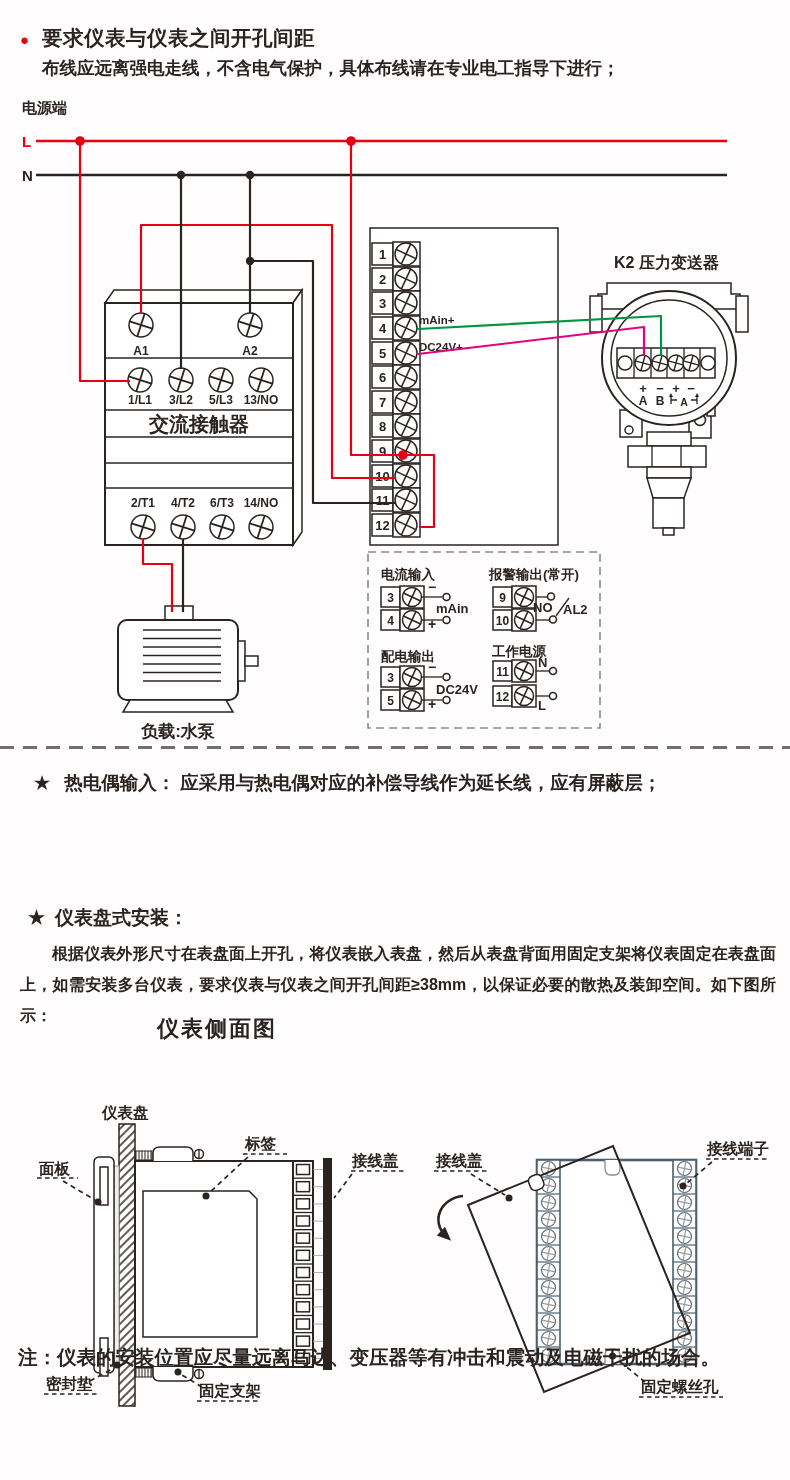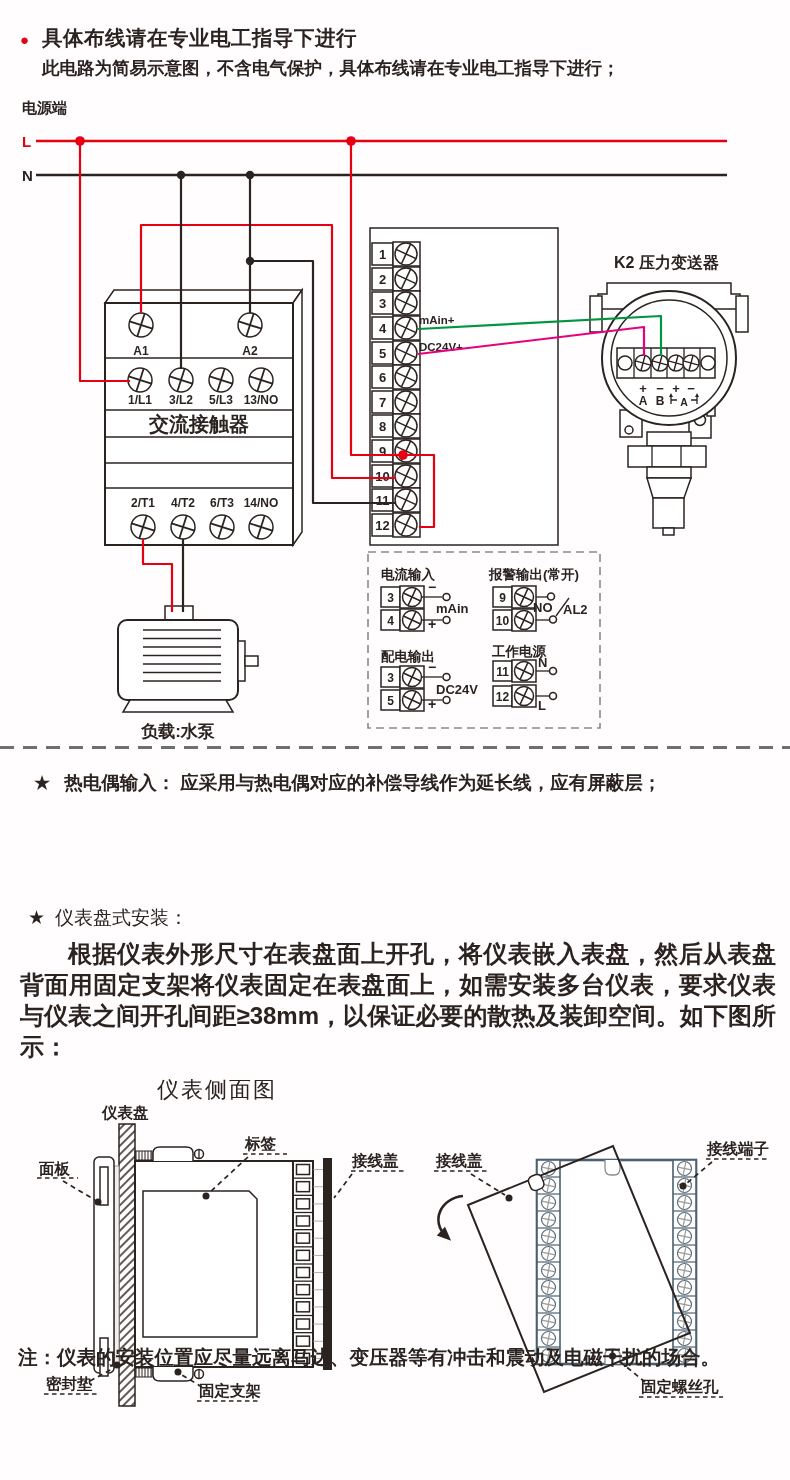--- a/index.html
+++ b/index.html
@@ -10,25 +10,25 @@
   .bullet{left:20px;top:31px;color:#e60012;font-size:15px;}
   .title{left:42px;top:24px;font-size:20.5px;font-weight:700;letter-spacing:.5px;}
   .subtitle{left:42px;top:56px;font-size:17.5px;font-weight:700;}
   
   .divider{left:0;top:746px;width:790px;height:3px;
     background:repeating-linear-gradient(90deg,#6f6f6f 0 14px,transparent 14px 23px);}
   
   .note{left:34px;width:740px;font-size:18.5px;font-weight:700;white-space:nowrap;}
   .note .star{margin-right:14px;font-size:18px;}
   .n1{top:770px}.n2{top:805px}.n3{top:840px}.n4{top:875px}
-  .heading{left:28px;top:905px;font-size:19px;font-weight:400;}
+  .heading{left:28px;top:905px;font-size:19px;font-weight:700;}
   .heading .star{margin-right:10px;}
-  .para{left:20px;top:938px;width:756px;font-size:24px;line-height:31px;font-weight:700;
+  .para{left:20px;top:938px;width:756px;font-size:16px;line-height:31px;font-weight:700;
         text-indent:2em;text-align:justify;}
-  .figtitle{left:157px;top:1075px;font-size:22px;font-weight:400;
+  .figtitle{left:157px;top:1014px;font-size:22px;font-weight:700;
         font-family:"DejaVu Serif",serif;letter-spacing:2px;}
   .footnote{left:18px;top:1344px;font-size:19.5px;font-weight:700;white-space:nowrap;}
   
   svg{position:absolute;left:0;}
   svg text{font-family:"Liberation Sans",sans-serif;font-weight:700;fill:#2b2320;}
   .mid{text-anchor:middle;}
   .t11{font-size:11.5px}.t12{font-size:12px}.t13{font-size:13px}.t135{font-size:13.5px}
   .t14{font-size:14px}.t15{font-size:15px}.t155{font-size:15.5px}.t16{font-size:16px}
   .t17{font-size:17px}.t20{font-size:20px}
   .k{stroke:#2b2320;fill:none;stroke-width:2;}
@@ -48,22 +48,22 @@
   .slate1{stroke:#4a6070;stroke-width:1.2;}
   .gthin{stroke:#9a9a9a;stroke-width:.8;}
   .redtxt{fill:#e60012;}
 </style>
 </head>
 <body>
 
 <div id="page">
 
   <span class="abs bullet">●</span>
-  <h1 class="abs title" style="margin:0">具体布线请在专业电工指导下进行</h1>
-  <div class="abs subtitle">此电路为简易示意图，不含电气保护，具体布线请在专业电工指导下进行；</div>
+  <h1 class="abs title" style="margin:0">要求仪表与仪表之间开孔间距</h1>
+  <div class="abs subtitle">布线应远离强电走线，不含电气保护，具体布线请在专业电工指导下进行；</div>
 
   <svg style="top:0" width="790" height="760" viewBox="0 0 790 760">
     <defs>
       <g id="screwL">
           <circle r="12" class="kf1"></circle>
           <g transform="rotate(18)" stroke="#2b2320" stroke-width="1.8">
             <line x1="-12" y1="0" x2="12" y2="0"></line>
             <line x1="0" y1="-12" x2="0" y2="12"></line>
           </g>
         </g>

